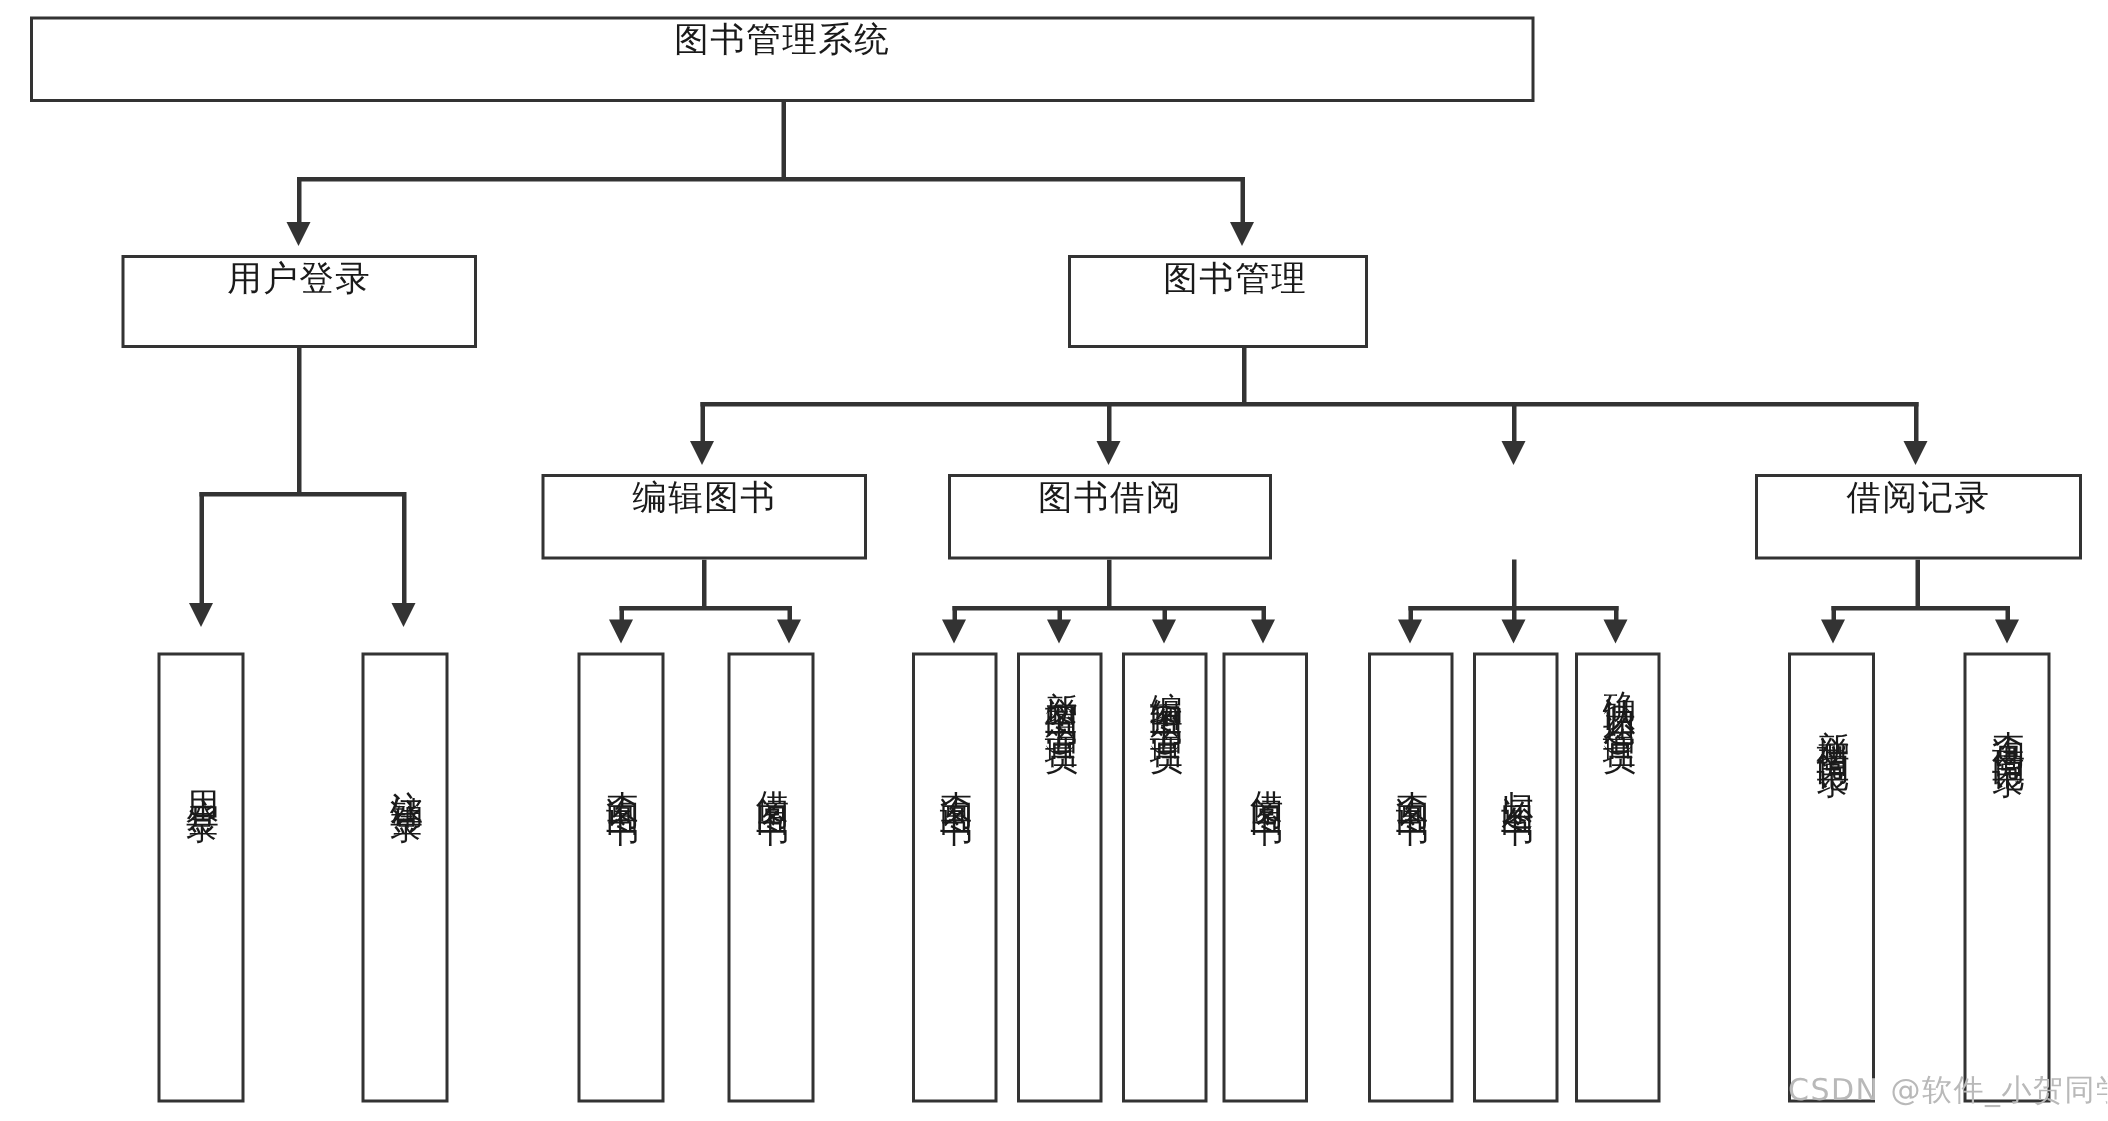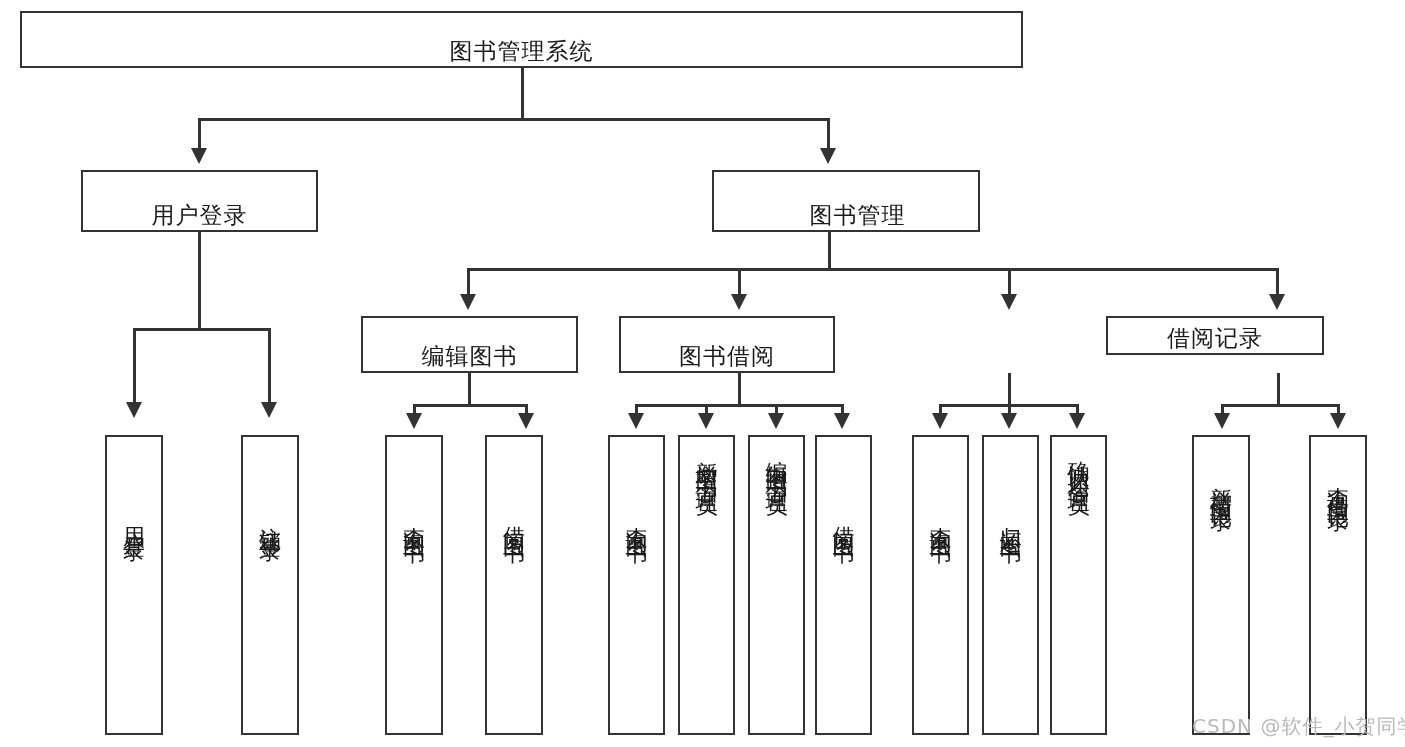--- a/index.html
+++ b/index.html
@@ -19,21 +19,21 @@
     background: #ffffff;
     overflow: hidden;
   }
   
   .node {
     position: absolute;
     box-sizing: border-box;
     background: #ffffff;
     border: 2.5px solid #333333;
     display: flex;
-    align-items: flex-end;
+    align-items: flex-start;
     justify-content: center;
     z-index: 3;
   }
   .node .label {
     font-size: 23px;
     line-height: 1.25;
     letter-spacing: 1px;
     color: #1a1a1a;
     white-space: nowrap;
   }
@@ -101,21 +101,21 @@
   <div class="vline" style="left:198px; top:118px; width:3px; height:32px;"></div>
   <div class="arrow" style="left:191px; top:148px;"></div>
 
   <div class="vline" style="left:827px; top:118px; width:3px; height:32px;"></div>
   <div class="arrow" style="left:820px; top:148px;"></div>
 
   <div class="node" style="left:81px; top:170px; width:237px; height:62px;">
     <span class="label">用户登录</span>
   </div>
 
-  <div class="node" style="left:712px; top:170px; width:268px; height:62px;padding-left:23px;">
+  <div class="node" style="left:712px; top:170px; width:200px; height:62px;padding-left:23px;">
     <span class="label">图书管理</span>
   </div>
 
   <div class="vline" style="left:198px; top:232px; width:3px; height:98px;"></div>
   <div class="hline" style="left:133px; top:328px; width:137px; height:3px;"></div>
   <div class="vline" style="left:133px; top:328px; width:3px; height:76px;"></div>
   <div class="arrow" style="left:126px; top:402px;"></div>
   <div class="vline" style="left:268px; top:328px; width:3px; height:76px;"></div>
   <div class="arrow" style="left:261px; top:402px;"></div>
 
@@ -126,24 +126,24 @@
   <div class="vline" style="left:738px; top:268px; width:3px; height:28px;"></div>
   <div class="arrow" style="left:731px; top:294px;"></div>
   <div class="vline" style="left:1008px; top:268px; width:3px; height:28px;"></div>
   <div class="arrow" style="left:1001px; top:294px;"></div>
   <div class="vline" style="left:1276px; top:268px; width:3px; height:28px;"></div>
   <div class="arrow" style="left:1269px; top:294px;"></div>
 
   <div class="node" style="left:361px; top:316px; width:217px; height:57px;">
     <span class="label">编辑图书</span>
   </div>
-  <div class="node" style="left:619px; top:316px; width:216px; height:57px;">
+  <div class="node" style="left:632px; top:316px; width:216px; height:57px;">
     <span class="label">图书借阅</span>
   </div>
-  <div class="node" style="left:1106px; top:316px; width:218px; height:39px;">
+  <div class="node" style="left:1170px; top:316px; width:218px; height:57px;">
     <span class="label">借阅记录</span>
   </div>
 
   <div class="vline" style="left:468px; top:373px; width:3px; height:33px;"></div>
   <div class="hline" style="left:413px; top:404px; width:115px; height:3px;"></div>
   <div class="vline" style="left:413px; top:404px; width:3px; height:12px;"></div>
   <div class="arrow" style="left:406px; top:413px;"></div>
   <div class="vline" style="left:525px; top:404px; width:3px; height:12px;"></div>
   <div class="arrow" style="left:518px; top:413px;"></div>
 

